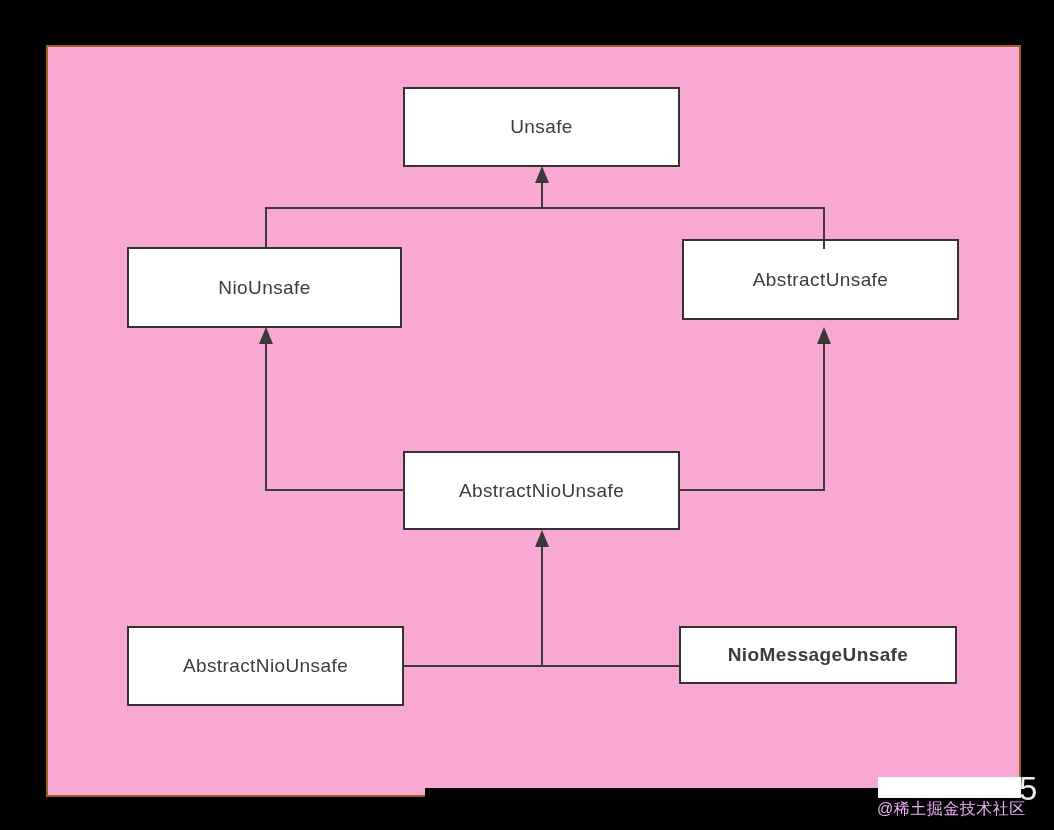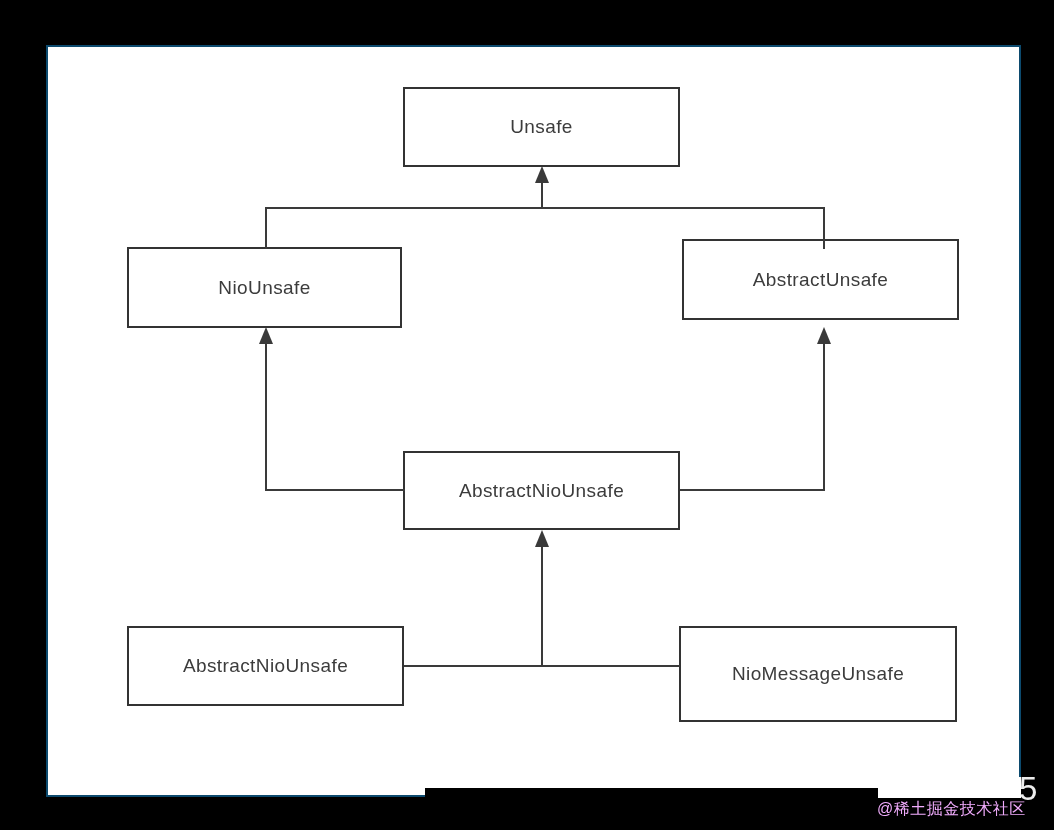--- a/index.html
+++ b/index.html
@@ -10,43 +10,43 @@
     font-family: "Liberation Sans", "DejaVu Sans", sans-serif;
     position: relative;
   }
   #stage { position: absolute; left: 0; top: 0; width: 1054px; height: 830px; }
 
   
   .canvas {
     position: absolute;
     left: 46px; top: 45px;
     width: 975px; height: 752px;
-    background: #ffffff;
-    border: 2px solid #0c4a6e;
+    background: #f9a8d4;
+    border: 2px solid #a16207;
     z-index: 1;
   }
 
   
   .node {
     position: absolute;
     background: #ffffff;
     border: 2px solid #333333;
     display: flex;
     align-items: center;
     justify-content: center;
     font-size: 19px;
     letter-spacing: 0.4px;
     color: #3c3c3c;
   }
   .node-unsafe        { left: 355px; top: 40px;  width: 277px; height: 80px; }
   .node-nio           { left: 79px;  top: 200px; width: 275px; height: 81px; }
   .node-abstract      { left: 634px; top: 192px; width: 277px; height: 81px; align-items: center; }
   .node-mid           { left: 355px; top: 404px; width: 277px; height: 79px; }
   .node-bottom-left   { left: 79px;  top: 579px; width: 277px; height: 80px; }
-  .node-nio-message   { left: 631px; top: 579px; width: 278px; height: 96px; }
+  .node-nio-message   { left: 631px; top: 579px; width: 278px; height: 58px; font-weight: bold; }
 
   
   .line { position: absolute; background: #3a3a3a; }
   .l-top-h       { left: 217px; top: 160px; width: 560px; height: 2px; }
   .l-top-v-left  { left: 217px; top: 160px; width: 2px;  height: 42px; }
   .l-top-v-right { left: 775px; top: 160px; width: 2px;  height: 42px; }
   .l-unsafe-shaft{ left: 493px; top: 134px; width: 2px;  height: 28px; }
   .l-left-h      { left: 217px; top: 442px; width: 140px; height: 2px; }
   .l-left-v      { left: 217px; top: 296px; width: 2px;  height: 148px; }
   .l-right-h     { left: 632px; top: 442px; width: 145px; height: 2px; }

